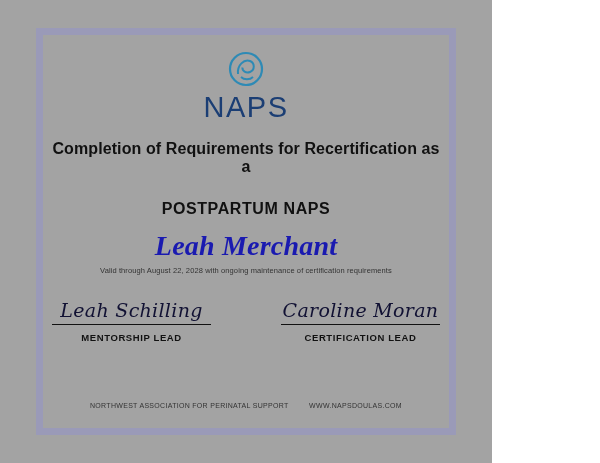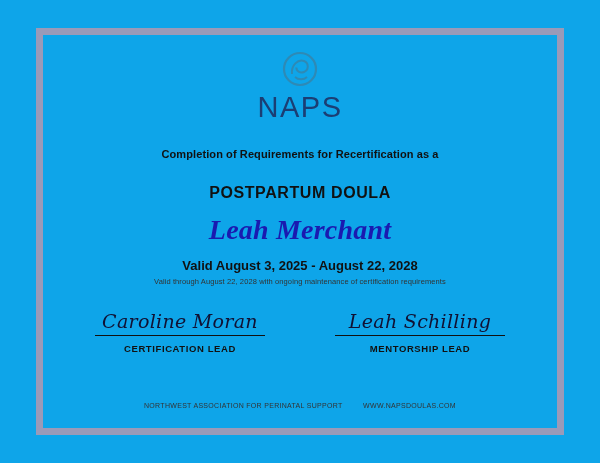--- a/index.html
+++ b/index.html
@@ -8,23 +8,23 @@
   }
   body {
     width: 600px;
     height: 463px;
     background: #ffffff;
     font-family: "Liberation Sans", sans-serif;
     overflow: hidden;
   }
   .certificate {
     position: relative;
-    width: 600px;
+    width: 492px;
     height: 463px;
-    background: #0ea5e9;
+    background: #a3a3a3;
     box-sizing: border-box;
   }
   .border-frame {
     position: absolute;
     left: 36px;
     top: 28px;
     right: 36px;
     bottom: 28px;
     border: 7px solid #9a9ab8;
     box-sizing: border-box;
@@ -67,22 +67,22 @@
     font-size: 22px;
     letter-spacing: 1.2px;
     color: #1b3e74;
     font-weight: 400;
     line-height: 1.05;
     margin-top: -2px;
   }
 
   
   .headline {
-    margin-top: 26px;
-    font-size: 11px;
+    margin-top: 18px;
+    font-size: 16px;
     font-weight: bold;
     color: #111111;
     text-align: center;
     letter-spacing: 0.1px;
   }
   .credential {
     margin-top: 24px;
     font-size: 16px;
     font-weight: bold;
     color: #111111;
@@ -184,42 +184,41 @@
           <circle cx="23" cy="21" r="16" fill="none" stroke="#2e8ab5" stroke-width="2.2"></circle>
           <path d="M15 26 C14 17, 21 11, 27 13 C32 15, 32 22, 27 24 C23 25.5, 19 23, 19.5 19.5" fill="none" stroke="#2e8ab5" stroke-width="2"></path>
           <path d="M30 29 C27 32, 21 32, 18 29" fill="none" stroke="#2e8ab5" stroke-width="1.8"></path>
         </svg>
       </span>
       <div class="logo-word">NAPS</div>
     </div>
 
     <div class="headline">Completion of Requirements for Recertification as a</div>
 
-    <div class="credential">POSTPARTUM DOULA</div>
+    <div class="credential">POSTPARTUM NAPS</div>
 
     <div class="recipient">Leah Merchant</div>
 
-    <div class="validity">Valid August 3, 2025 - August 22, 2028</div>
 
     <div class="fineprint">Valid through August 22, 2028 with ongoing maintenance of certification requirements</div>
 
     <div class="signatures">
+
+      <div class="sig-col">
+        <div class="sig-script">Leah Schilling</div>
+        <div class="sig-rule"></div>
+        <div class="sig-title">MENTORSHIP LEAD</div>
+      </div>
 
       <div class="sig-col">
         <div class="sig-script">Caroline Moran</div>
         <div class="sig-rule"></div>
         <div class="sig-title">CERTIFICATION LEAD</div>
       </div>
 
-      <div class="sig-col">
-        <div class="sig-script">Leah Schilling</div>
-        <div class="sig-rule"></div>
-        <div class="sig-title">MENTORSHIP LEAD</div>
-      </div>
-
     </div>
 
     <div class="footer">
       <span>NORTHWEST ASSOCIATION FOR PERINATAL SUPPORT</span>
       <span class="gap"></span>
       <span>WWW.NAPSDOULAS.COM</span>
     </div>
 
   </div>
 </div>

